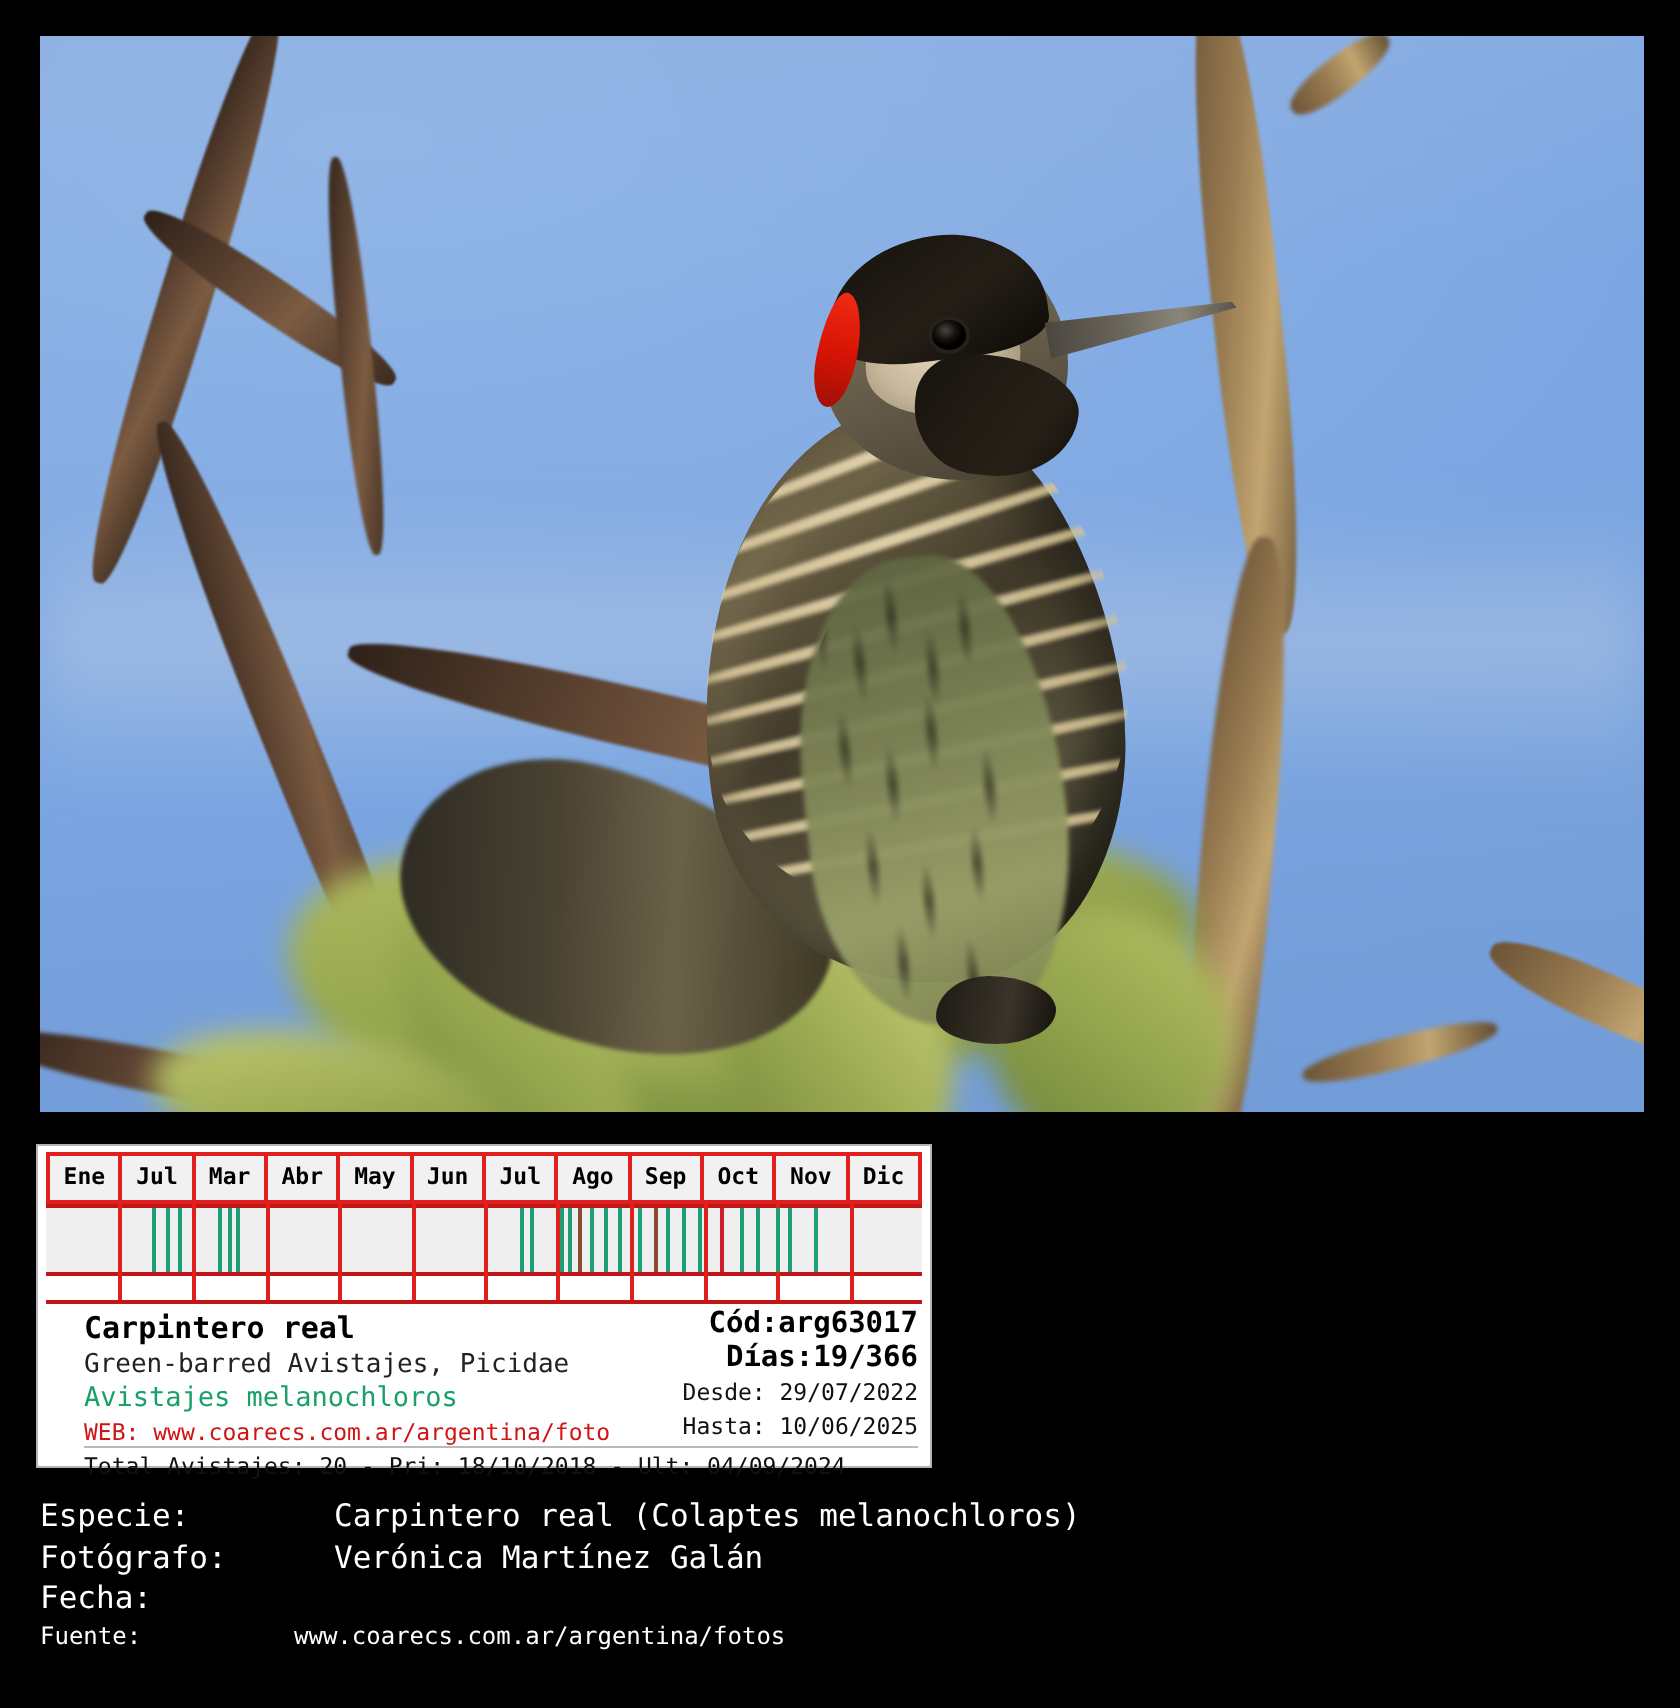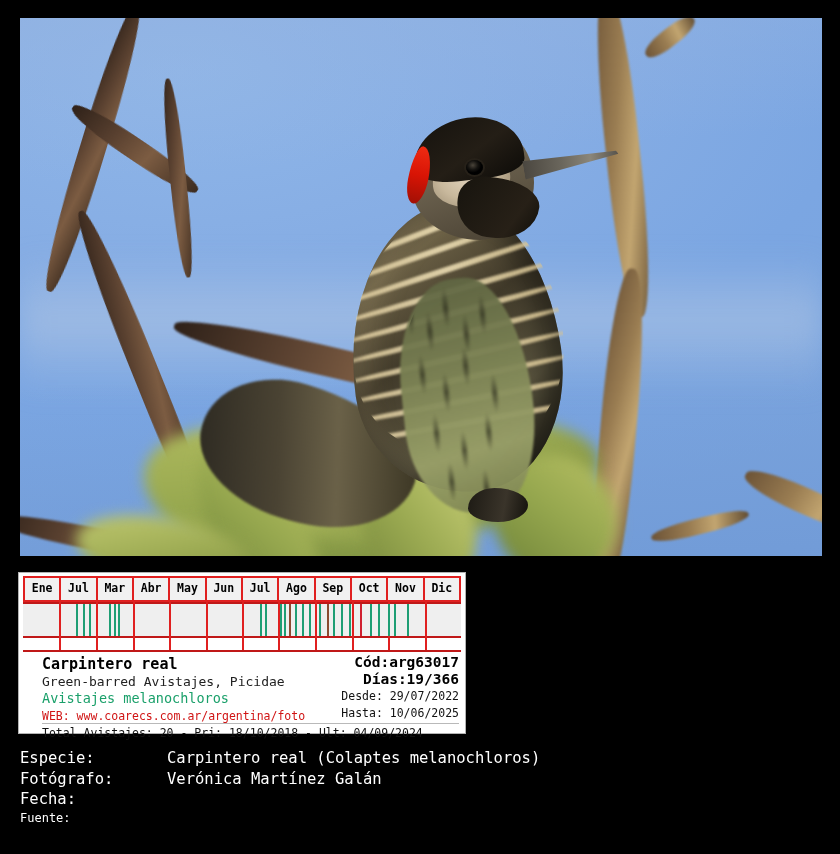--- a/index.html
+++ b/index.html
@@ -280,16 +280,17 @@
     </div>
     <div class="mrow big">
       <span class="k">Fotógrafo:</span>
       <span class="v">Verónica Martínez Galán</span>
     </div>
     <div class="mrow big">
       <span class="k">Fecha:</span>
     </div>
     <div class="mrow sm">
       <span class="k">Fuente:</span>
+      <span class="v">www.coarecs.com.ar/argentina/fotos</span>
     </div>
   </div>
 
 </div>
 
 </body></html>

